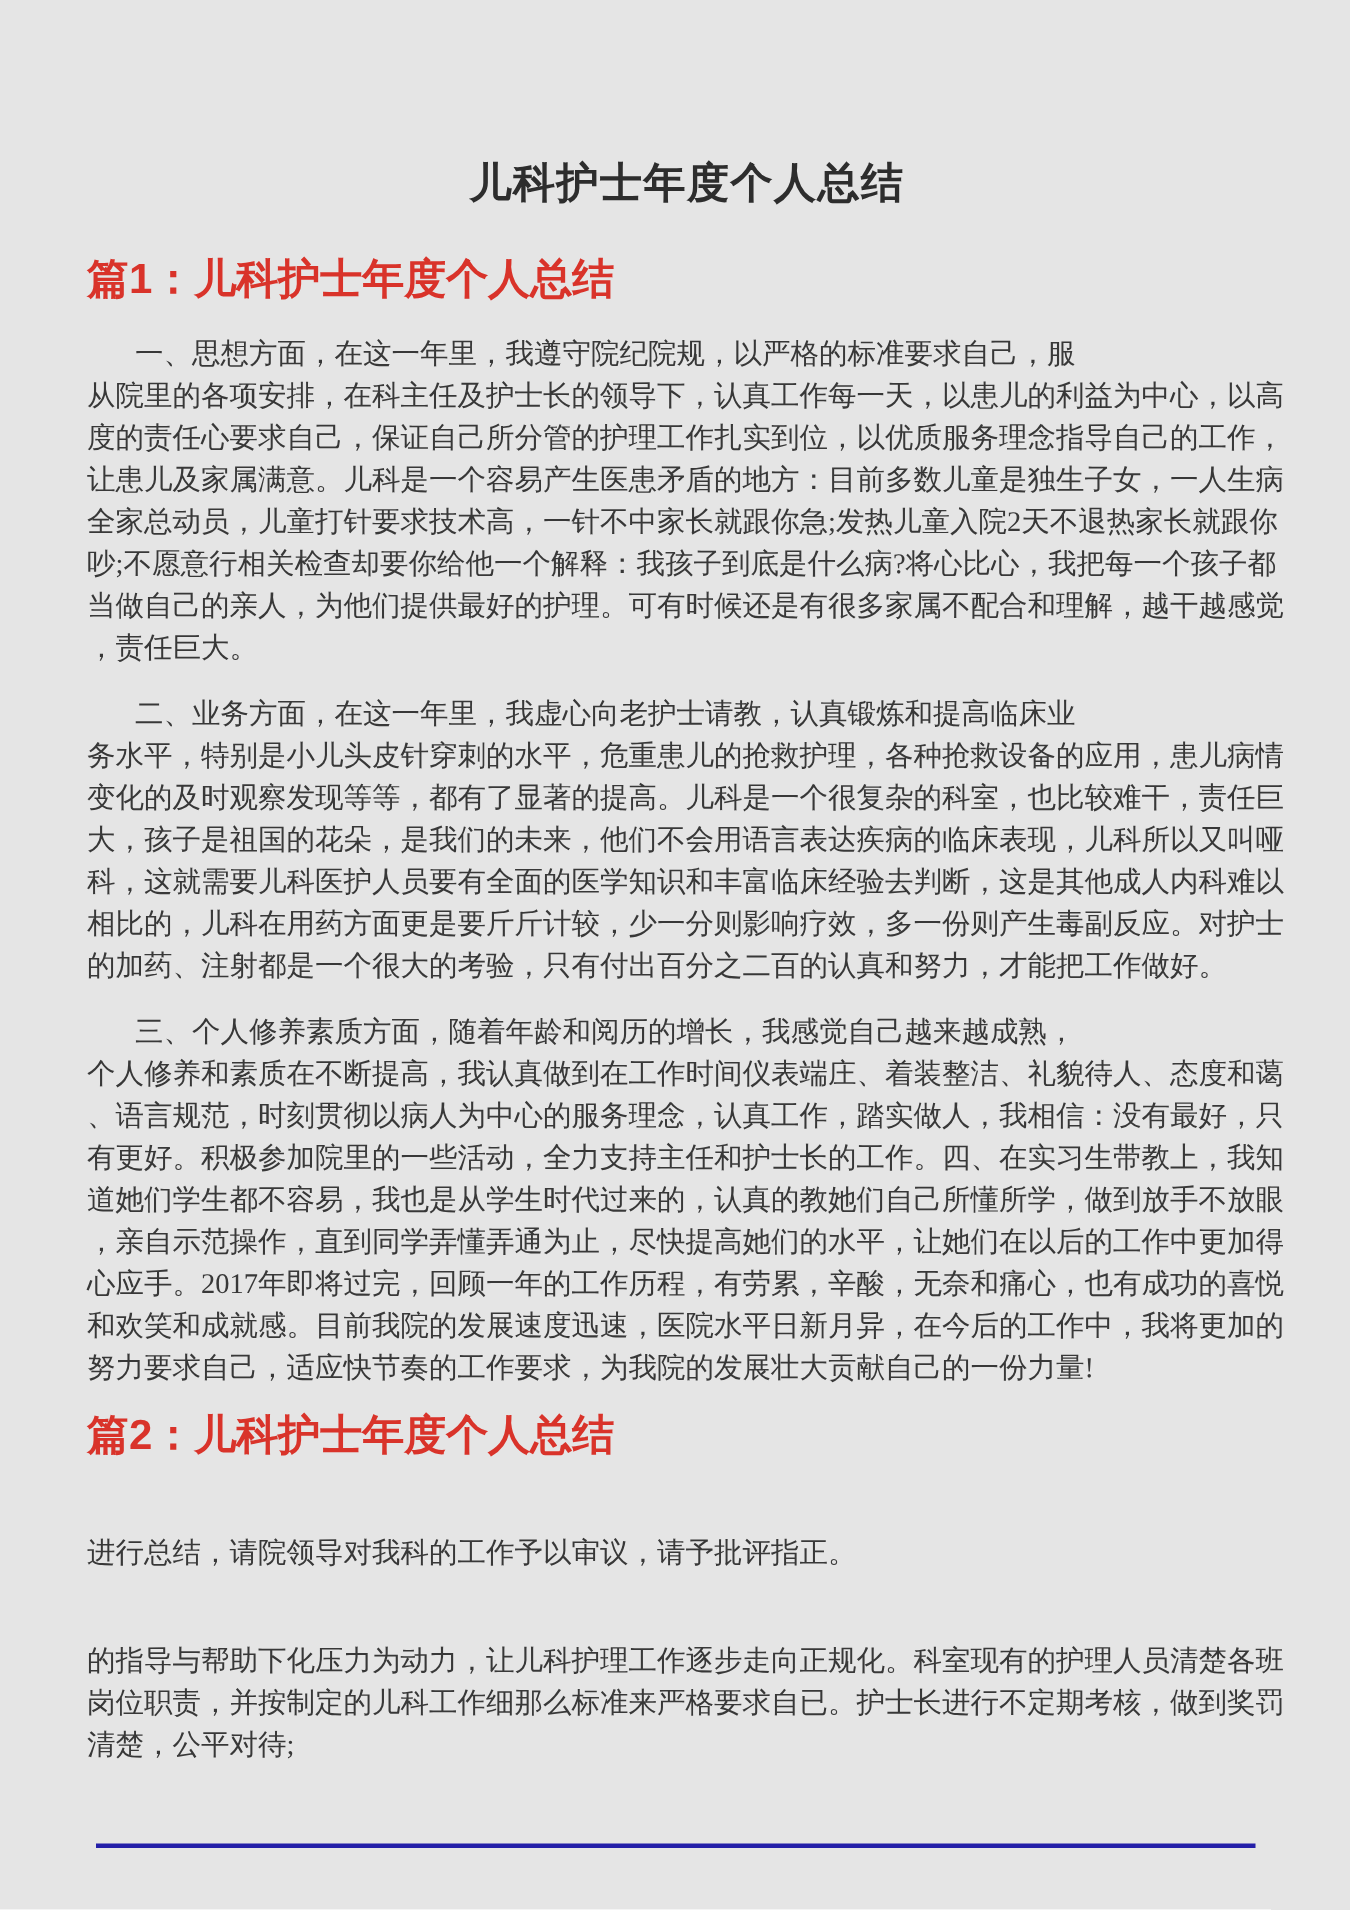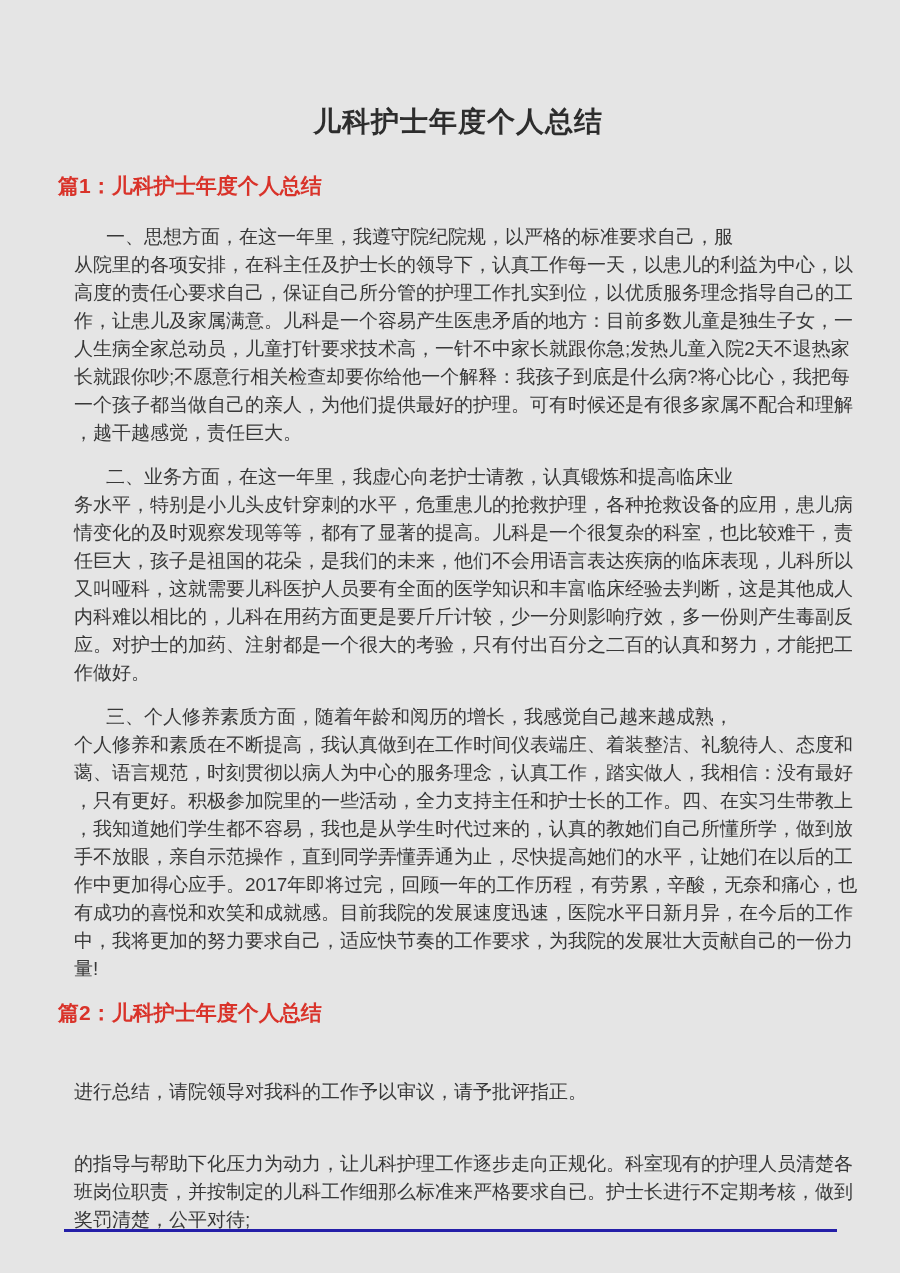--- a/index.html
+++ b/index.html
@@ -21,35 +21,36 @@
   .doc-title {
     font-size: 28px;
     line-height: 36px;
     font-weight: 700;
     text-align: center;
     color: #2d2d2d;
     margin: 0 0 32px 0;
     letter-spacing: 1px;
   }
   .section-heading {
-    font-size: 21px;
+    font-size: 28px;
     line-height: 28px;
     font-weight: 700;
     color: var(--heading-color, #d9332a);
     margin: 0 0 23px 0;
   }
   .para {
     font-size: 19px;
     line-height: 28px;
     color: #383838;
-    margin: 0 0 16px 16px;
+    margin: 0 0 16px 0;
     text-indent: 32px;
     word-break: break-all;
     line-break: anywhere;
     text-align: left;
+    font-family: Liberation Serif, serif;
   }
   .divider {
     position: absolute;
     left: 64px;
     top: 1229px;
     width: 773px;
     height: 3px;
     background: var(--divider-color, #241fa8);
   }
 </style>

